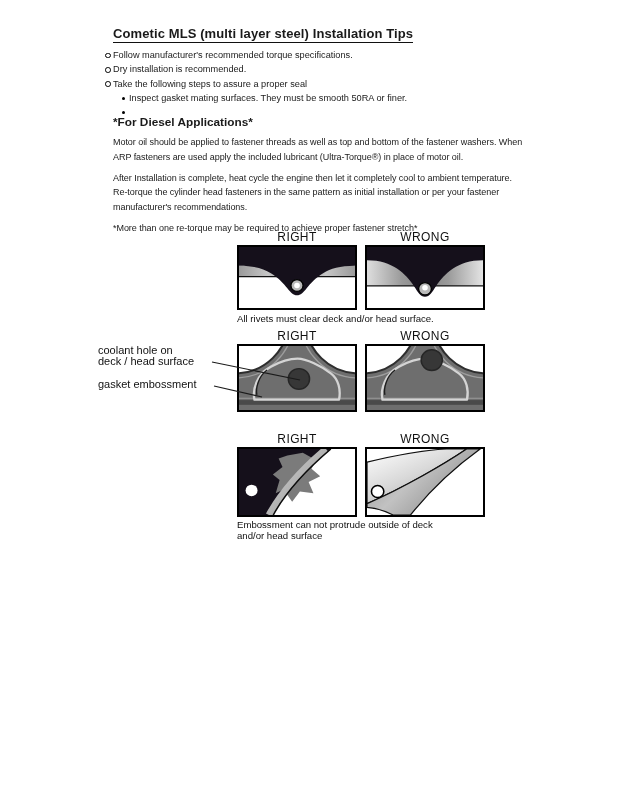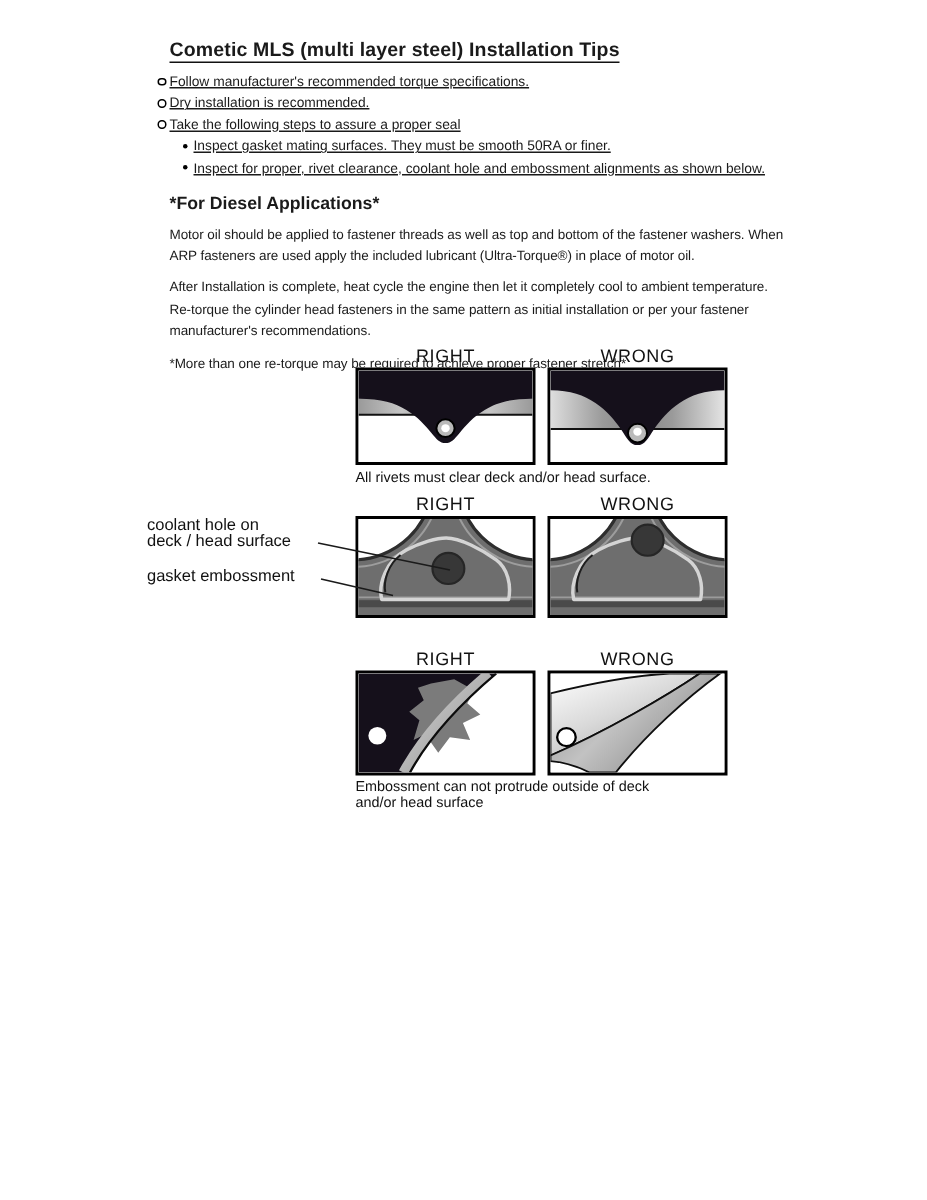--- a/index.html
+++ b/index.html
@@ -2,21 +2,21 @@
 <html><head>
 <meta charset="utf-8">
 <style>
   html,body{margin:0;padding:0;background:#ffffff;}
   .page{position:relative;width:618px;height:562px;background:#ffffff;overflow:hidden;
         font-family:"Liberation Sans","DejaVu Sans",sans-serif;color:#1a1a1a;}
   
   .content{position:absolute;left:113px;top:24px;width:412px;}
   .doc-title{display:inline-block;font-size:13px;font-weight:bold;line-height:15px;
              border-bottom:1.6px solid #111;padding-bottom:1px;letter-spacing:.1px;}
-  .tips{margin:5px 0 0 0;padding:0;list-style:none;font-size:9.2px;line-height:14.4px;text-decoration:underline;}
+  .tips{margin:5px 0 0 0;padding:0;list-style:none;font-size:9.2px;line-height:14.4px;}
   .tips li{position:relative;}
   .ring{position:absolute;left:-8px;top:4.6px;width:3.6px;height:3.6px;border:1px solid #000;
         border-radius:50%;display:block;}
   .subtips{margin:0 0 0 16px;padding:0;list-style:none;}
   .subtips li{position:relative;}
   .dot{position:absolute;left:-7px;top:5.4px;width:3.4px;height:3.4px;background:#000;
        border-radius:50%;display:block;}
   .sec-head{margin:9px 0 0 0;font-size:11.8px;font-weight:bold;line-height:14px;}
   .para{margin:6.5px 0 0 0;font-size:9px;line-height:14.6px;letter-spacing:-0.05px;width:410px;}
   
@@ -42,21 +42,21 @@
 <div class="page">
 
   <div class="content">
     <div class="doc-title">Cometic MLS (multi layer steel) Installation Tips</div>
     <ul class="tips">
       <li><span class="ring"></span><span>Follow manufacturer's recommended torque specifications.</span></li>
       <li><span class="ring"></span><span>Dry installation is recommended.</span></li>
       <li><span class="ring"></span><span>Take the following steps to assure a proper seal</span>
         <ul class="subtips">
           <li><span class="dot"></span><span>Inspect gasket mating surfaces.  They must be smooth 50RA or finer.</span></li>
-          <li><span class="dot"></span><span>Inspect for proper, rivet clearance, coolant hole and embossment alignments as shown below.</span></li>
+          <li><span class="dot"></span></li>
         </ul>
       </li>
     </ul>
     <div class="sec-head">*For Diesel Applications*</div>
     <p class="para">Motor oil should be applied to fastener threads as well as top and bottom of the fastener washers. When ARP fasteners are used apply the included lubricant (Ultra-Torque®) in place of motor oil.</p>
     <p class="para">After Installation is complete, heat cycle the engine then let it completely cool to ambient temperature. Re-torque the cylinder head fasteners in the same pattern as initial installation or per your fastener manufacturer's recommendations.</p>
     <p class="para">*More than one re-torque may be required to achieve proper fastener stretch*</p>
   </div>
 
   <div class="figures">

